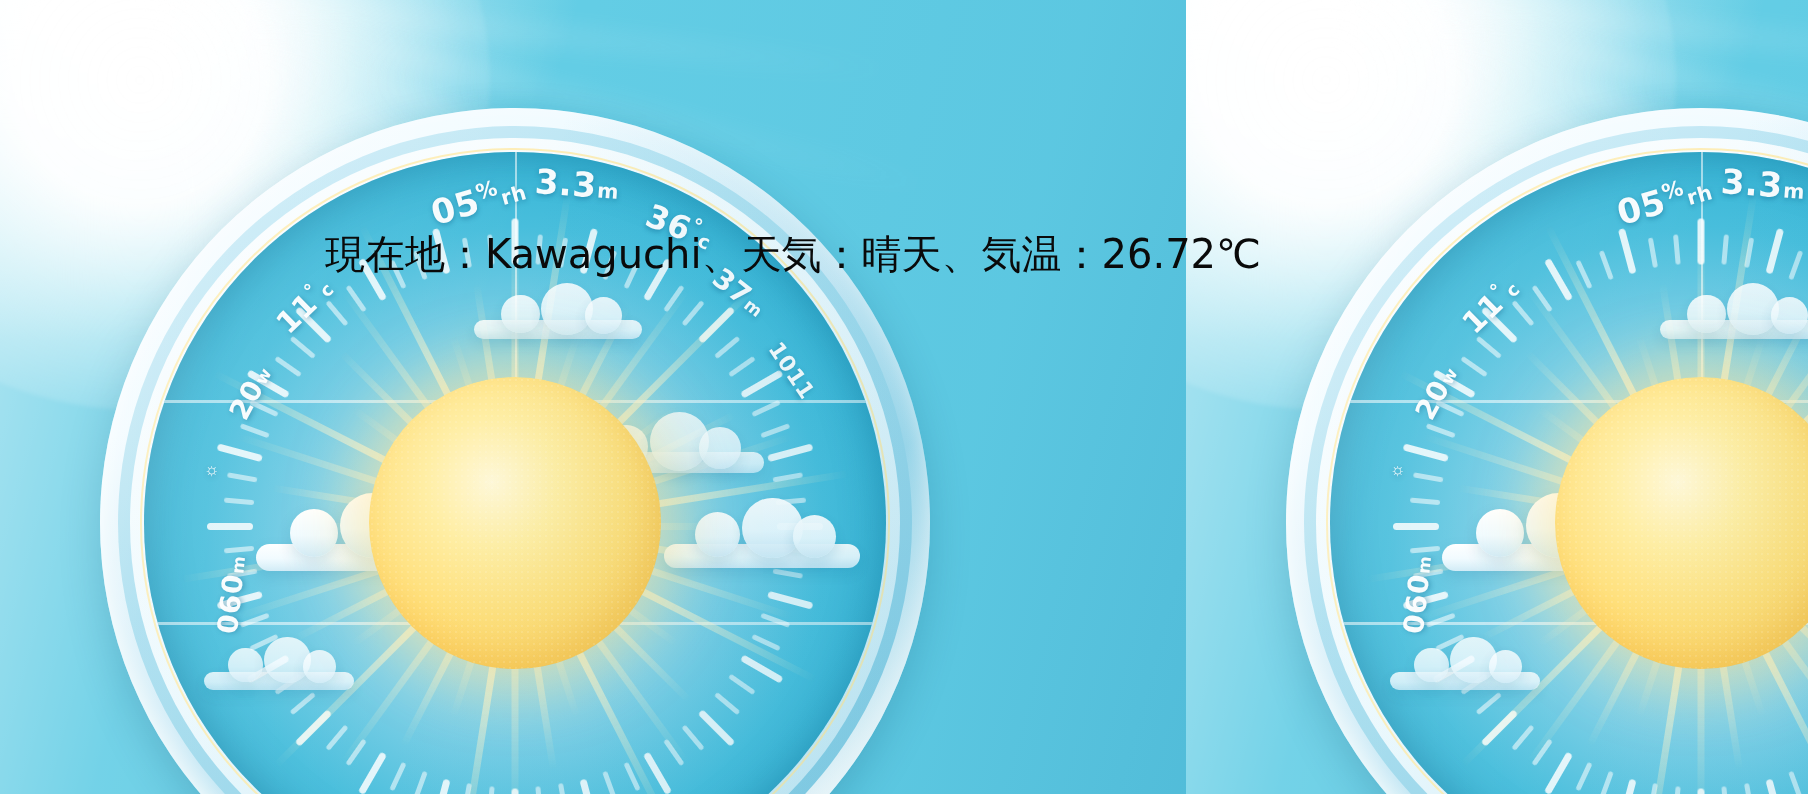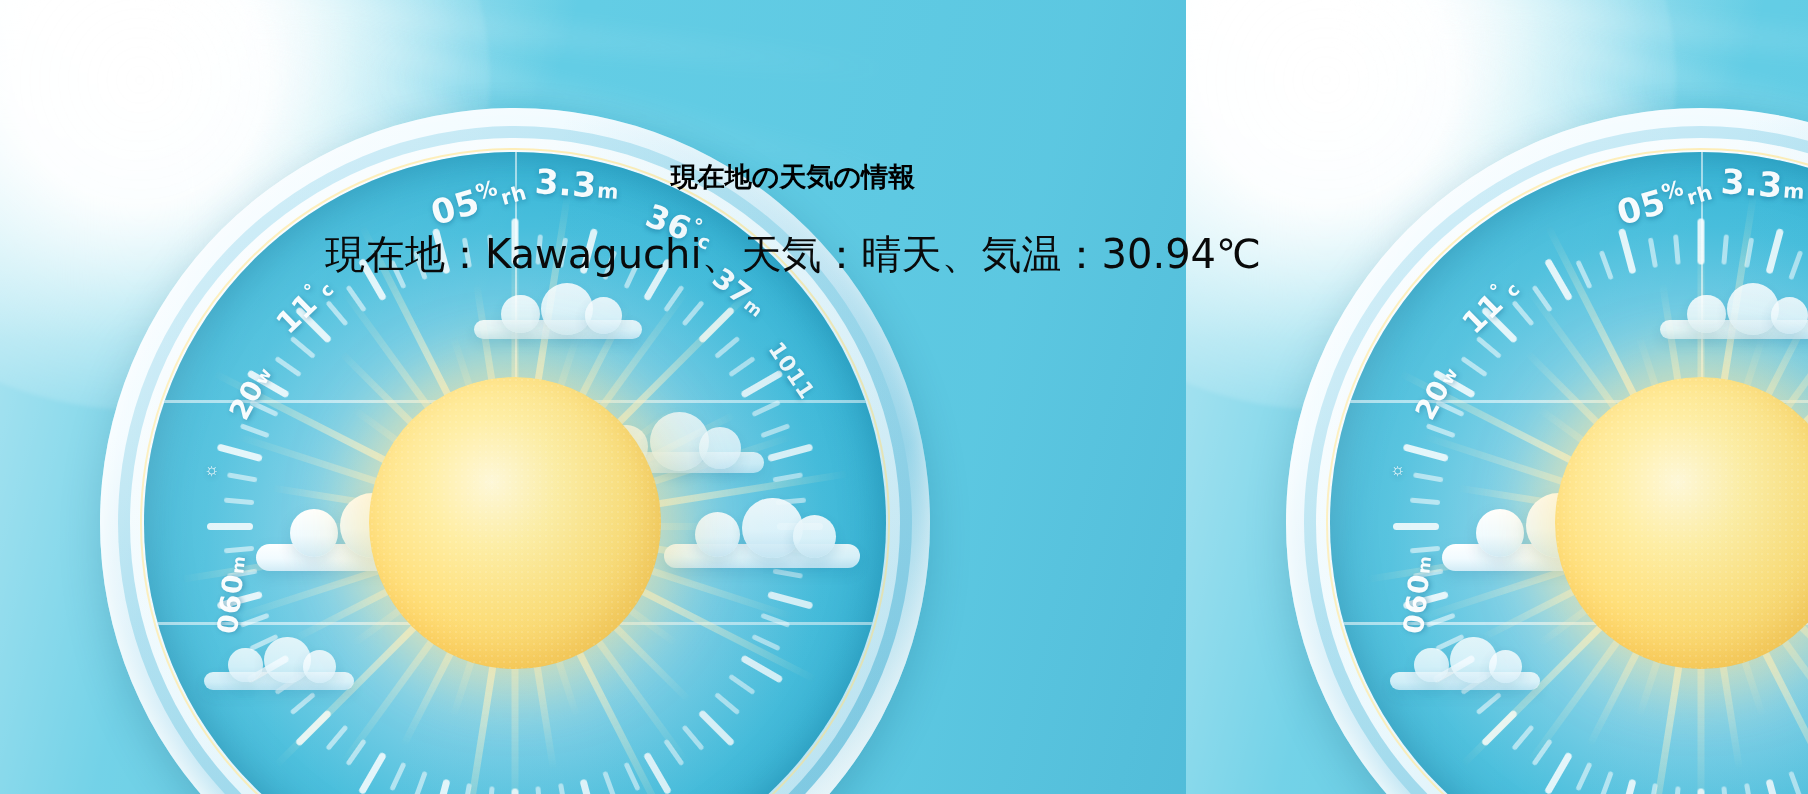--- a/index.html
+++ b/index.html
@@ -610,17 +610,16 @@
             <div class="dial-num" style="left: 122px; top: 268px; font-size: 28px; transform: rotate(-62deg);">20<span class="unit">w</span></div>
             <div class="dial-num" style="left: 92px; top: 470px; font-size: 28px; transform: rotate(-84deg);">060<span class="unit">m</span></div>
             <div class="sun-mark" style="left: 104px; top: 352px;">☼</div>
           </div>
       </div>
       <div class="sky-tint"></div>
     </div>
   </div>
 
   <div class="text-layer">
-    <div id="page-title">現在地の天気の情報</div>
-    <div id="weather-summary">現在地：Kawaguchi、天気：晴天、気温：30.94℃</div>
+    <div id="weather-summary">現在地：Kawaguchi、天気：晴天、気温：26.72℃</div>
   </div>
 
 </div>
 
 </body></html>

